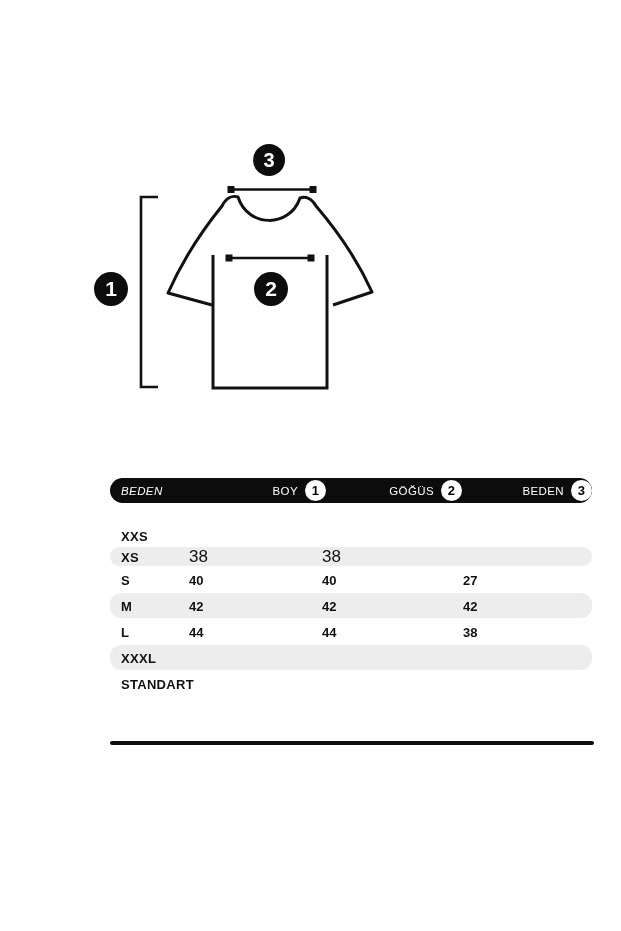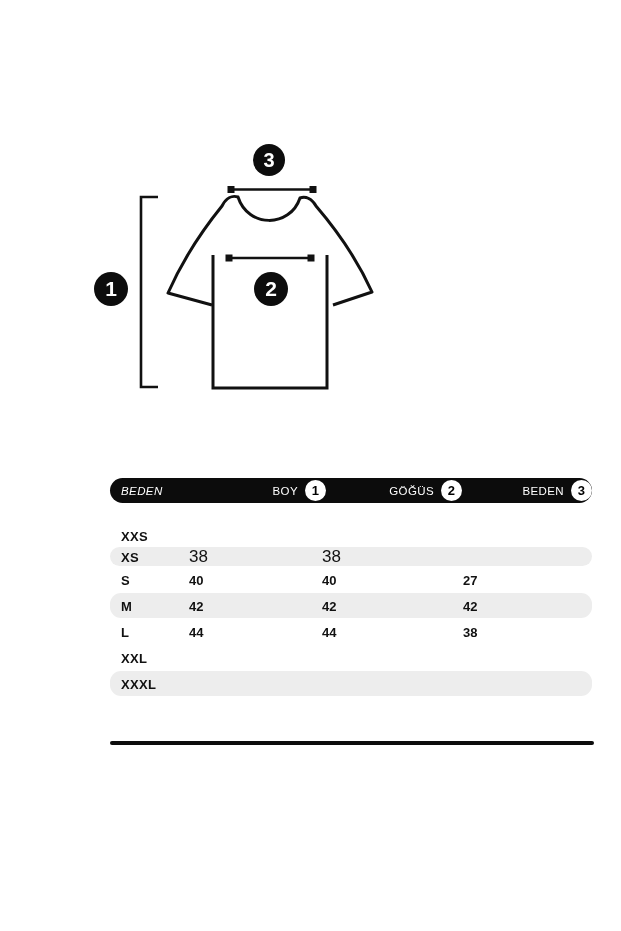--- a/index.html
+++ b/index.html
@@ -128,31 +128,31 @@
     </div>
 
     <div class="row">
       <div class="cell c-size">L</div>
       <div class="cell c-val v1">44</div>
       <div class="cell c-val v2">44</div>
       <div class="cell c-val v3">38</div>
     </div>
 
 
-    <div class="row">
-      <div class="cell c-size">XXL</div>
-      <div class="cell c-val v1"></div>
-      <div class="cell c-val v2"></div>
-      <div class="cell c-val v3"></div>
-    </div>
 
     <div class="row alt">
       <div class="cell c-size">XXXL</div>
       <div class="cell c-val v1"></div>
       <div class="cell c-val v2"></div>
       <div class="cell c-val v3"></div>
     </div>
 
+    <div class="row">
+      <div class="cell c-size">STANDART</div>
+      <div class="cell c-val v1"></div>
+      <div class="cell c-val v2"></div>
+      <div class="cell c-val v3"></div>
+    </div>
   </div>
   </div>
 
   <div class="bottom-rule"></div>
 </div>
 
 </body></html>

